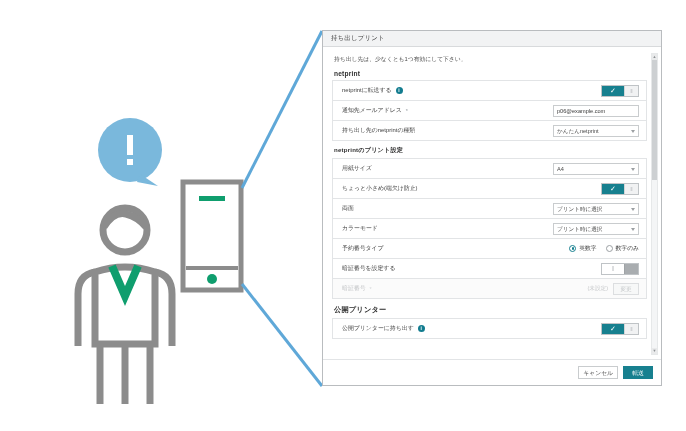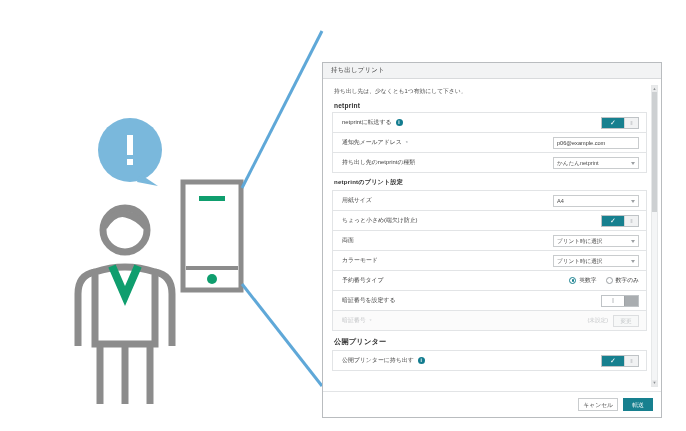--- a/index.html
+++ b/index.html
@@ -41,21 +41,20 @@
     top: 30px;
     width: 340px;
     height: 356px;
     background: #ffffff;
     border: 1px solid #b9bcbf;
     box-sizing: border-box;
     display: flex;
     flex-direction: column;
     font-size: 6.2px;
     color: #3b3b3b;
-    margin-top: 32px;
   }
 
   .dlg-titlebar {
     height: 16px;
     background: #f2f3f4;
     border-bottom: 1px solid #d8dadc;
     display: flex;
     align-items: center;
     padding: 0 8px;
     box-sizing: border-box;

